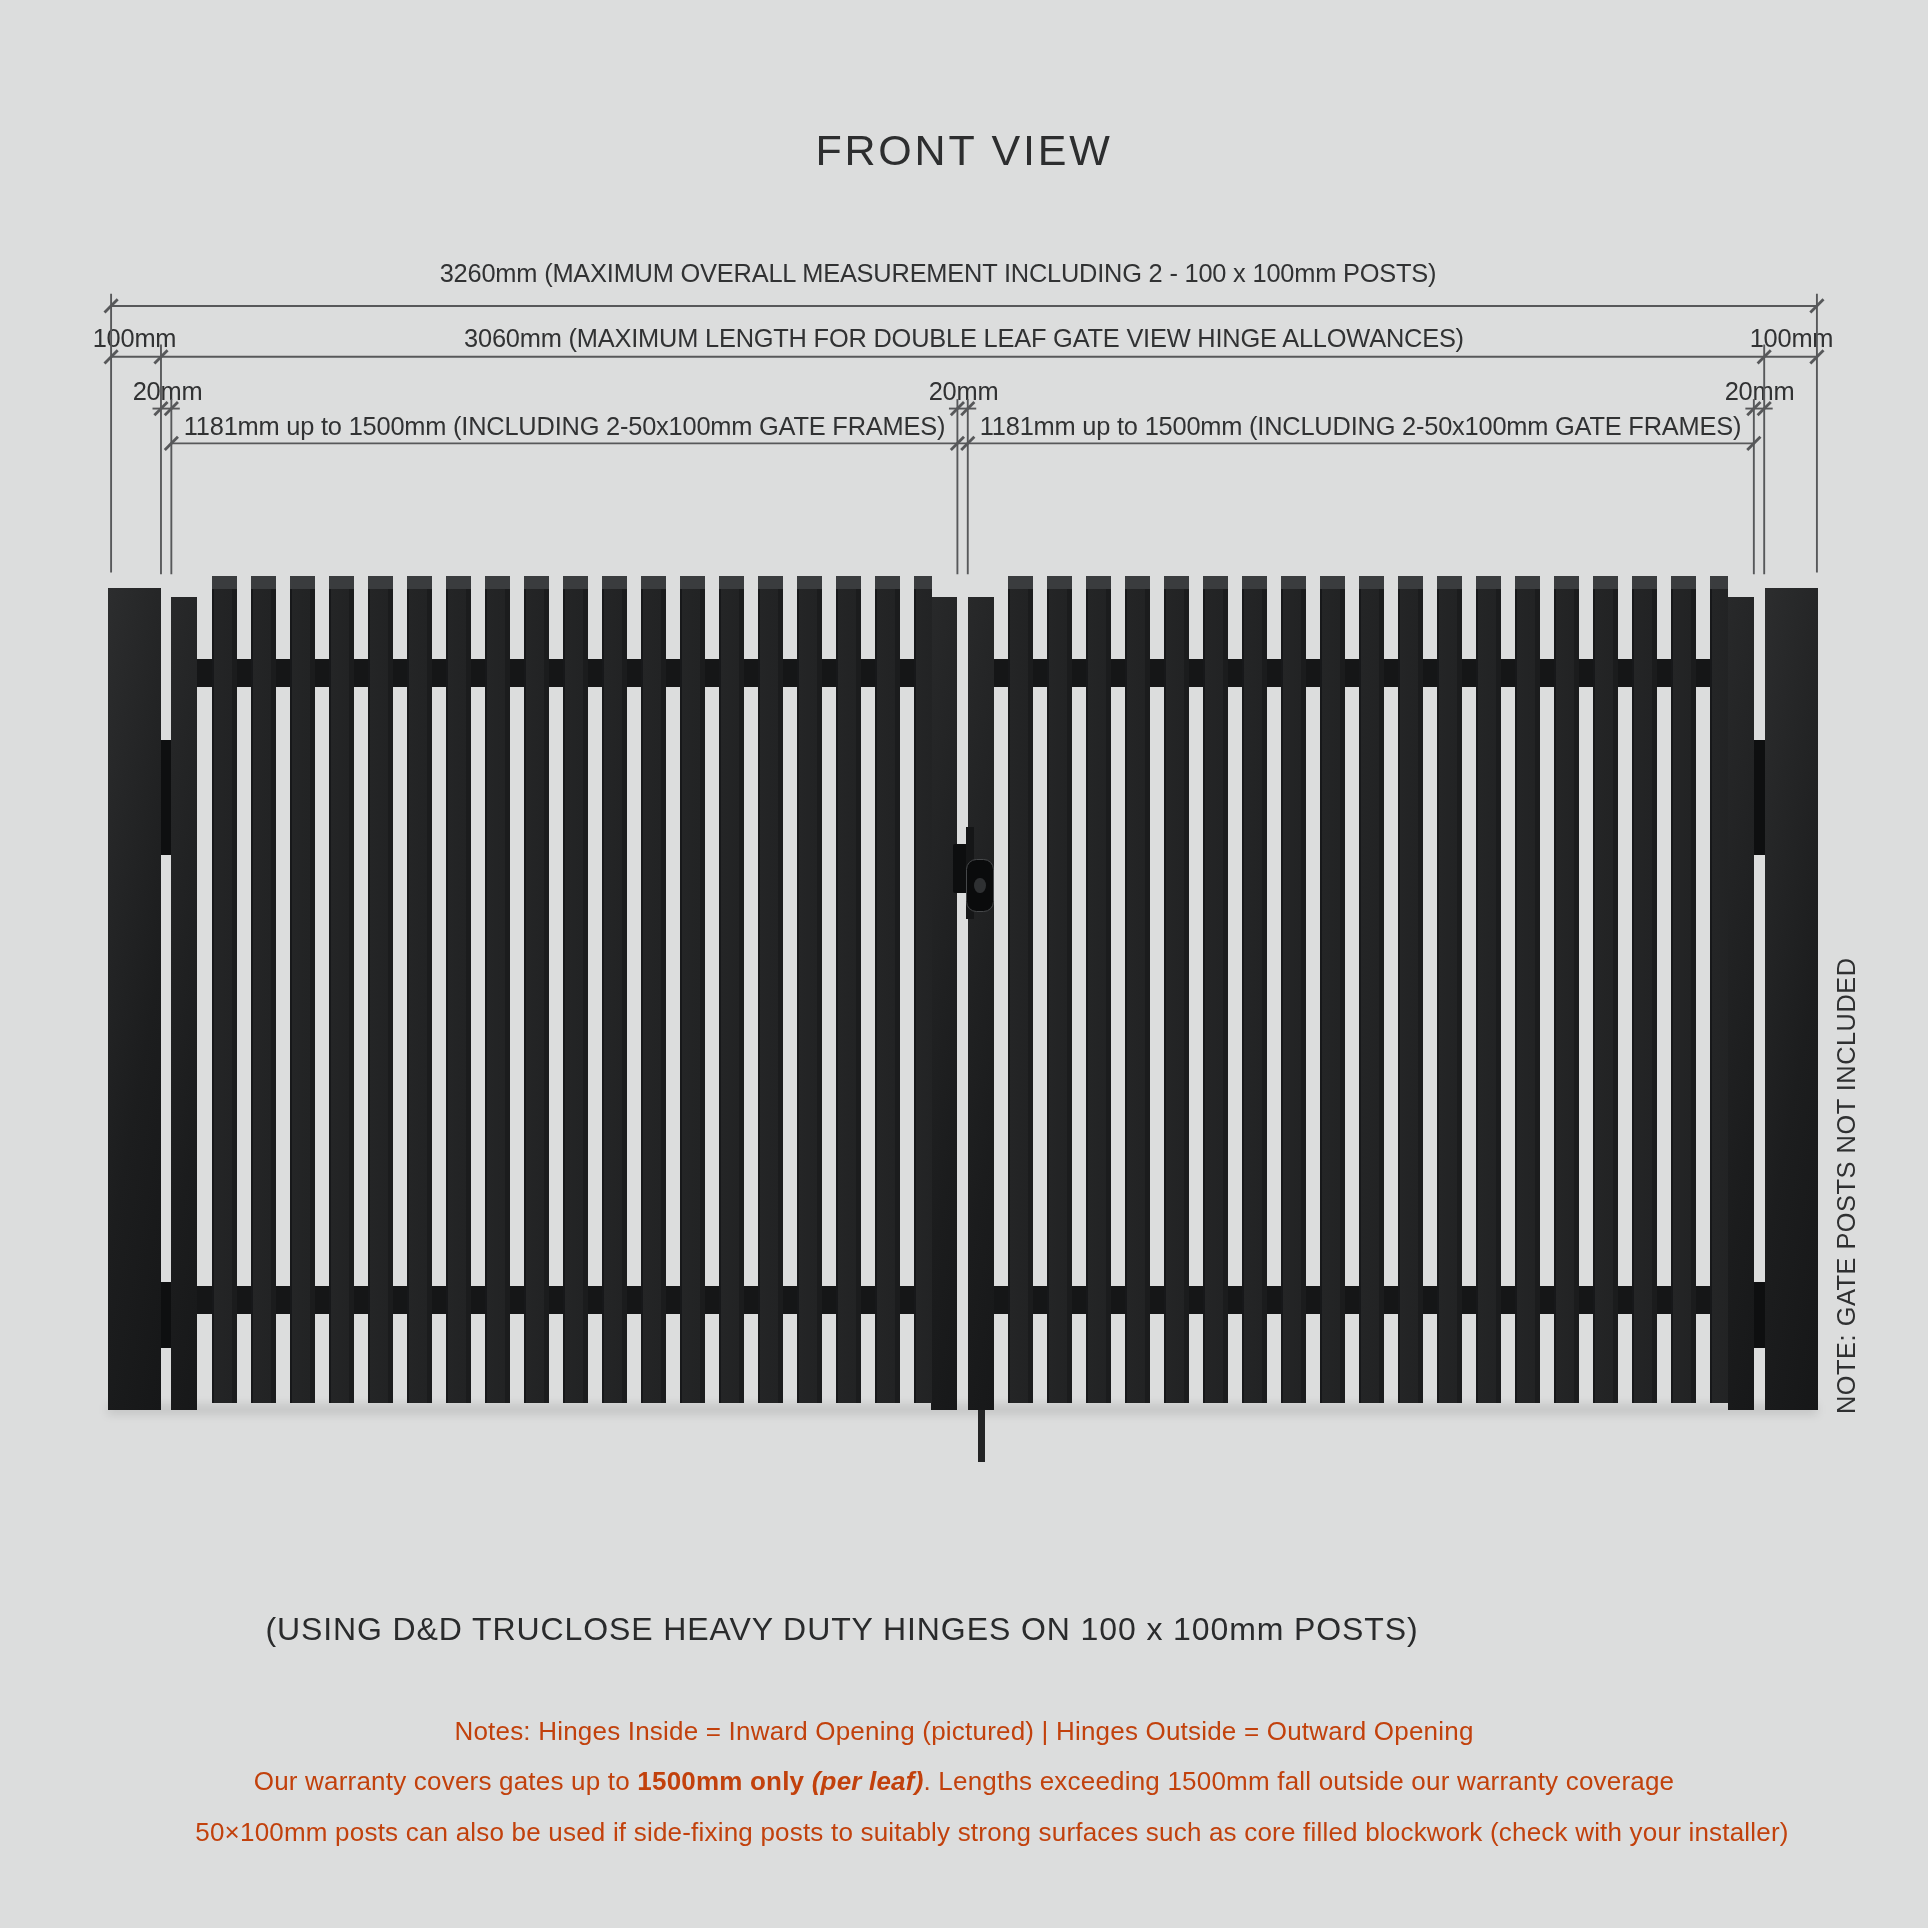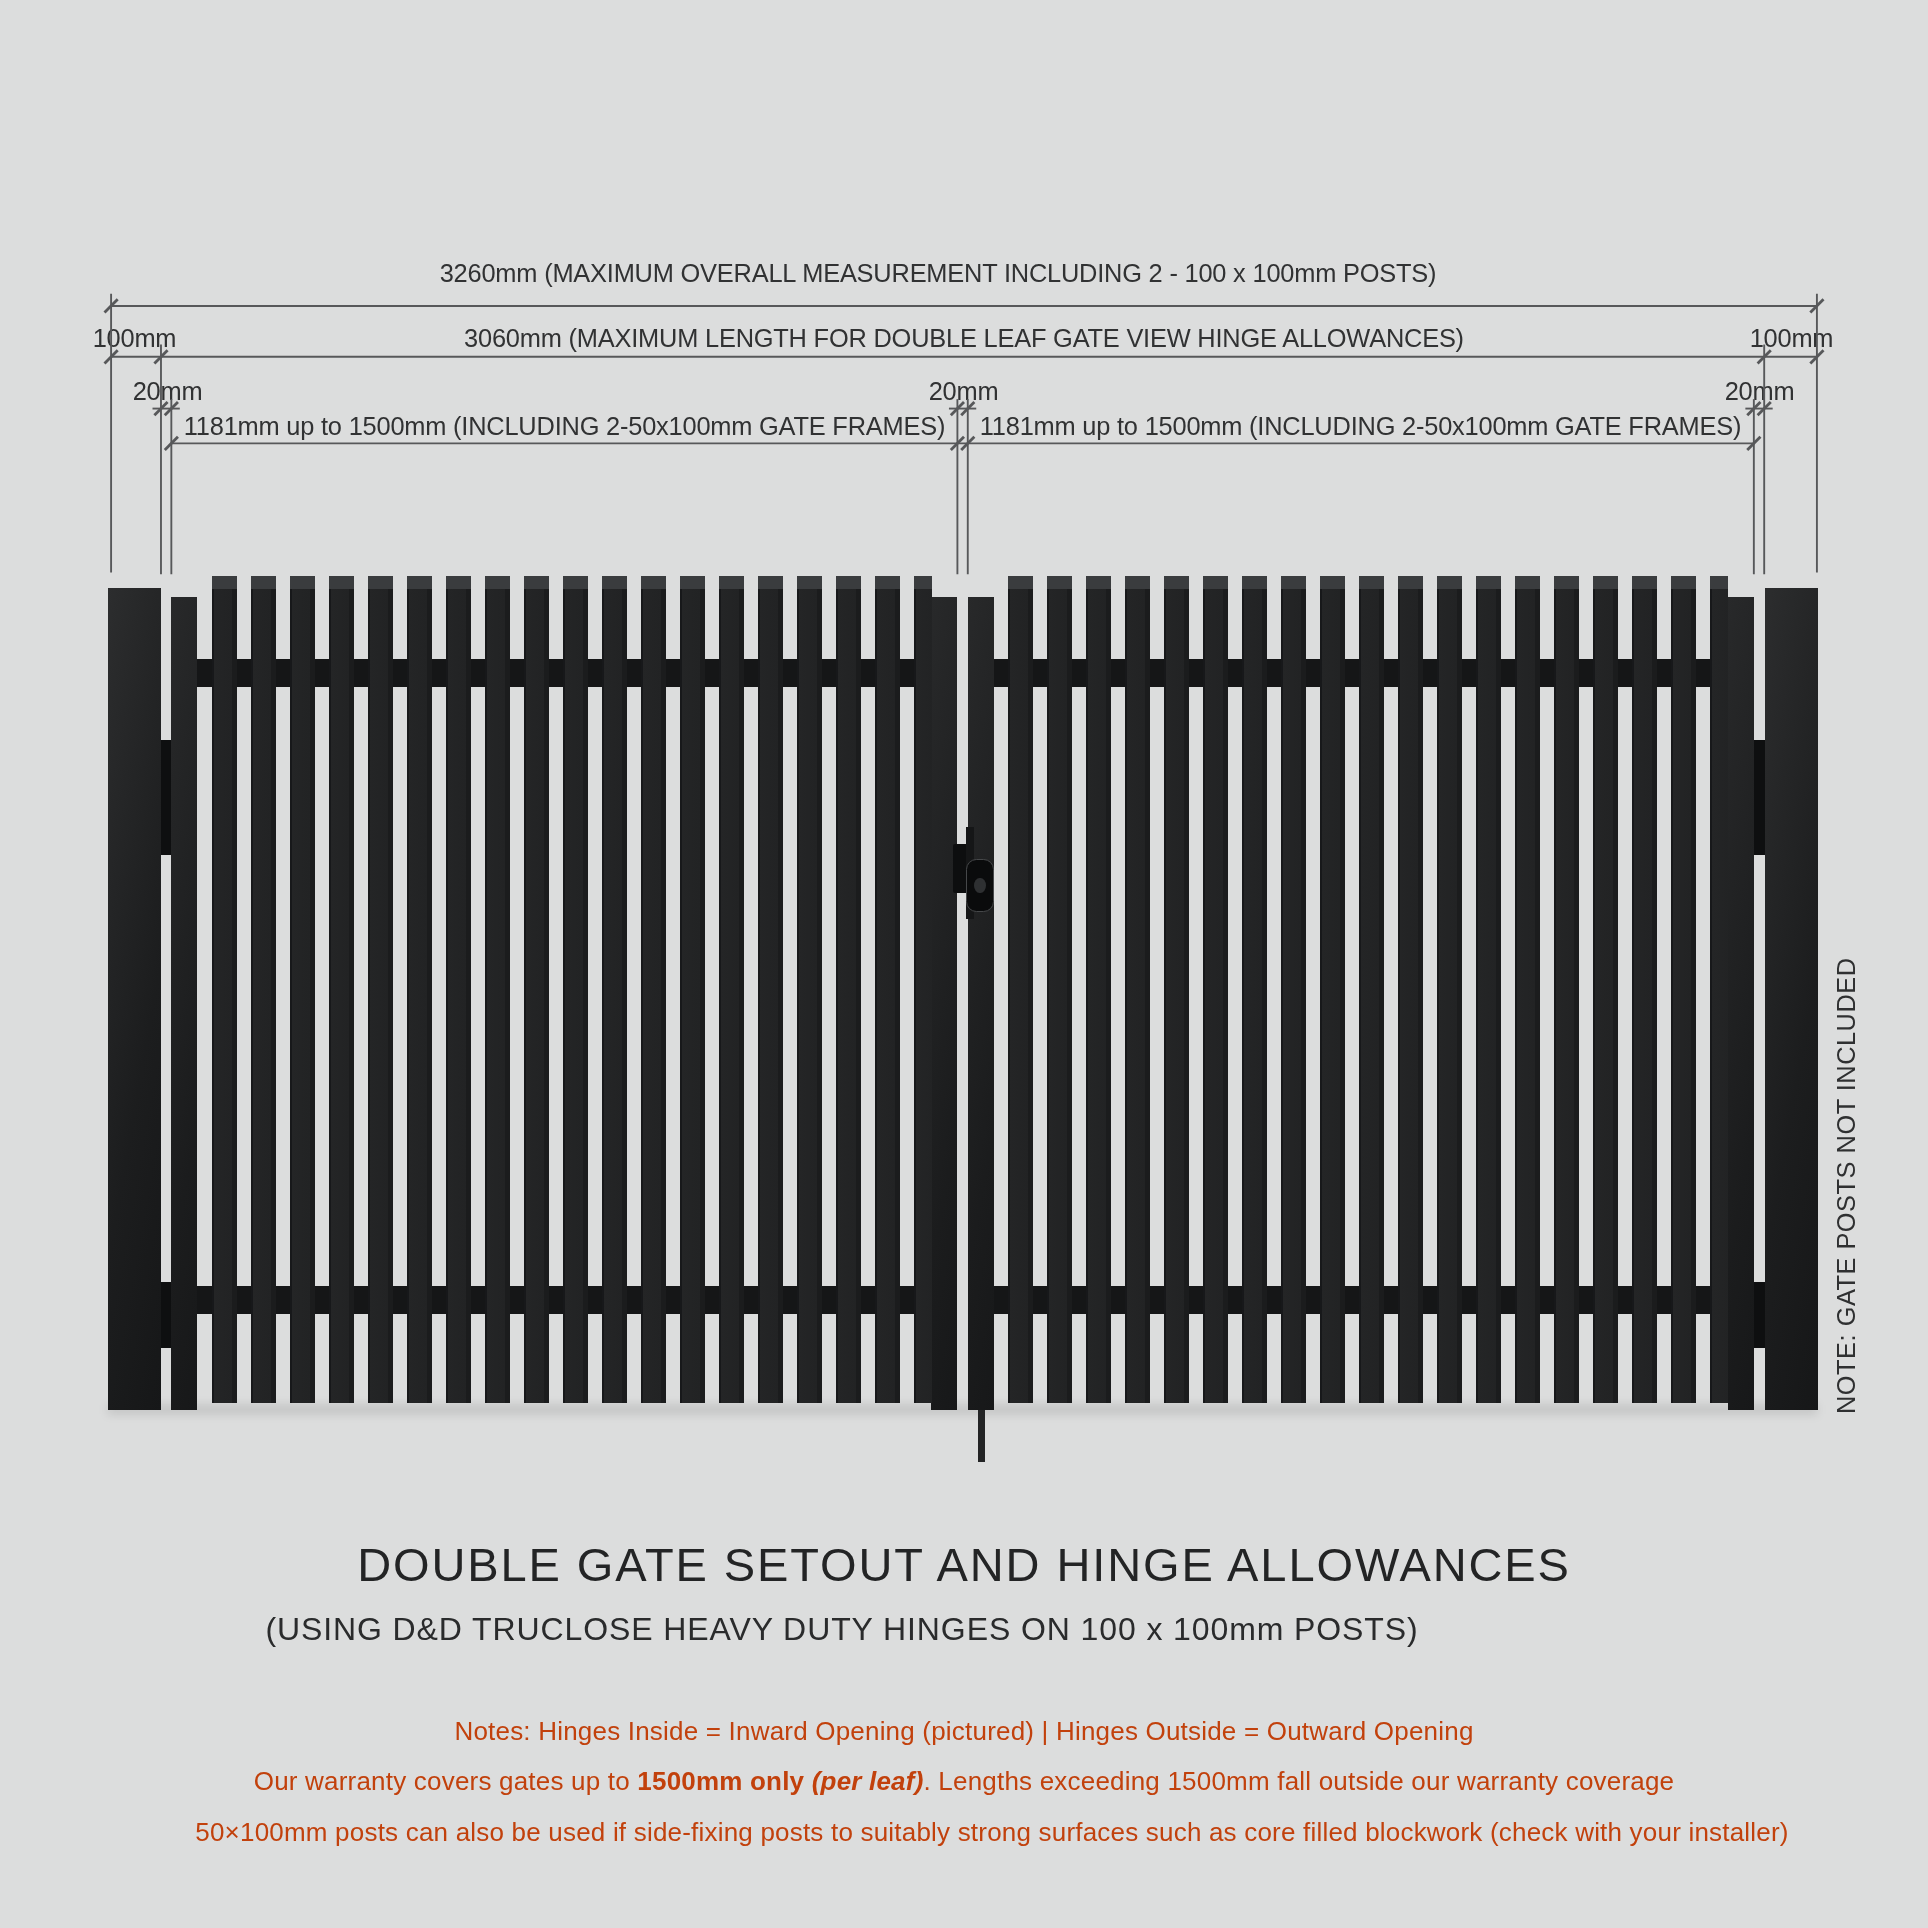--- a/index.html
+++ b/index.html
@@ -86,20 +86,21 @@
   .latch-body{position:absolute;left:966px;top:859px;width:28px;height:53px;
     background:#0a0b0c;border:1.9px solid #46484a;border-radius:10.4px;
     box-sizing:border-box;z-index:5;display:flex;align-items:center;justify-content:center;}
   .latch-key{width:11.3px;height:15px;background:#2e3032;border-radius:50%;}
 </style>
 </head>
 <body>
 
 <div class="canvas">
 
+  <h1 class="front-view">FRONT VIEW</h1>
 
   <svg class="dims" width="1928" height="1928" viewBox="0 0 2048 2048">
     <g stroke="#57585a" stroke-width="2" fill="none">
 
       <line x1="118" y1="325" x2="1930" y2="325"></line>
       <line x1="118" y1="379" x2="1930" y2="379"></line>
       <line x1="182" y1="471" x2="1863" y2="471"></line>
 
       <line x1="162" y1="434" x2="191" y2="434"></line>
       <line x1="1008" y1="434" x2="1037" y2="434"></line>
@@ -169,21 +170,20 @@
 
   <div class="drop-bolt"></div>
   <div class="latch-bracket"></div>
   <div class="latch-strap"></div>
   <div class="latch-body">
     <div class="latch-key"></div>
   </div>
 
   <div class="side-note">NOTE: GATE POSTS NOT INCLUDED</div>
 
-  <h2 class="main-heading">DOUBLE GATE SETOUT AND HINGE ALLOWANCES</h2>
   <h3 class="sub-heading">(USING D&amp;D TRUCLOSE HEAVY DUTY HINGES ON 100 x 100mm POSTS)</h3>
 
   <div class="note-line note-1">Notes: Hinges Inside = Inward Opening (pictured) | Hinges Outside = Outward Opening</div>
   <div class="note-line note-2">
     <span>Our warranty covers gates up to </span><span class="b">1500mm only </span><span class="bi">(per leaf)</span><span>. Lengths exceeding 1500mm fall outside our warranty coverage</span>
   </div>
   <div class="note-line note-3">50×100mm posts can also be used if side-fixing posts to suitably strong surfaces such as core filled blockwork (check with your installer)</div>
 
 </div>
 

